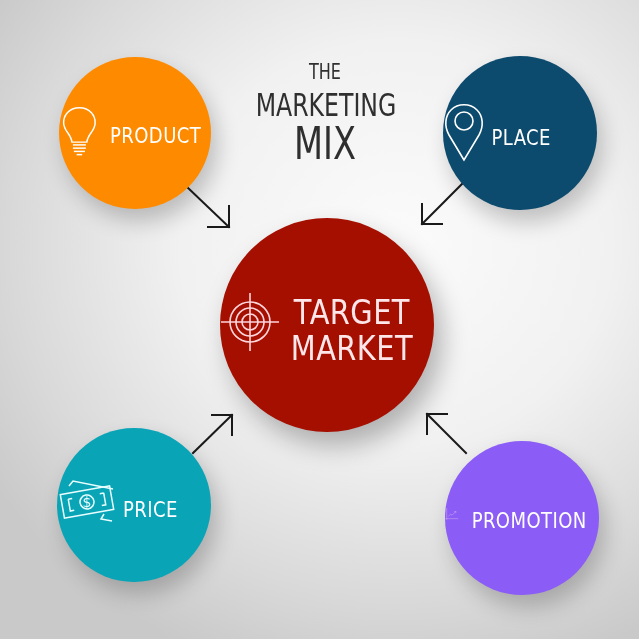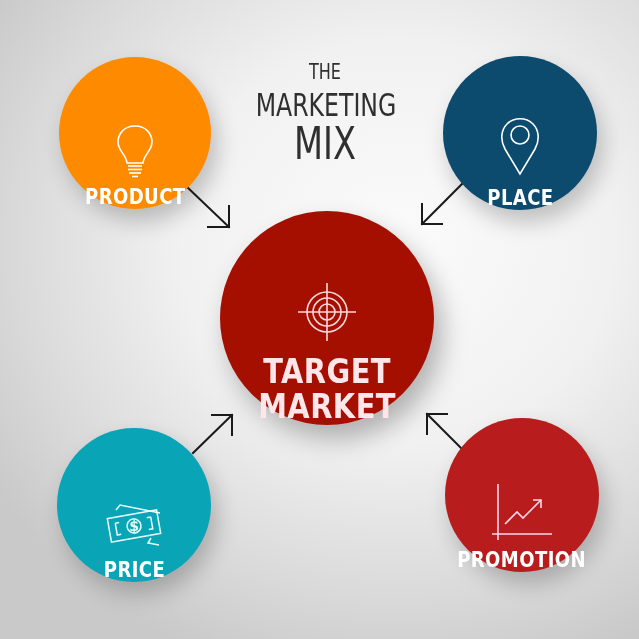--- a/index.html
+++ b/index.html
@@ -5,21 +5,21 @@
   html,body{margin:0;padding:0;}
   body{width:639px;height:639px;overflow:hidden;position:relative;
     background:radial-gradient(ellipse 75% 70% at 62% 38%, #fbfbfb 0%, #f1f1f1 45%, #d9d9d9 80%, #c9c9c9 100%);
     font-family:"DejaVu Sans", sans-serif;}
   .title{position:absolute;left:250px;width:150px;text-align:center;color:#2f2f2f;
     font-family:"DejaVu Sans", sans-serif;font-stretch:condensed;letter-spacing:0px;}
   .t1{top:60px;font-size:21px;transform:scaleX(0.85);}
   .t2{top:86px;font-size:32px;transform:scaleX(0.82);left:240px;width:172px;}
   .t3{top:118px;font-size:44px;transform:scaleX(0.85);}
   .circle{position:absolute;border-radius:50%;box-shadow:6px 12px 22px rgba(0,0,0,0.22);
-    display:flex;flex-direction:column;align-items:center;justify-content:flex-end;color:#fff;font-weight:bold;}
+    display:flex;align-items:center;justify-content:flex-start;color:#fff;}
   .label{font-family:"DejaVu Sans", sans-serif;font-size:22px;transform:scaleX(0.82);letter-spacing:0.5px;line-height:1.1;text-align:center;}
   .big .label{font-size:34px;line-height:1.05;transform:scaleX(0.85);}
   svg.icon{display:block;}
   svg.arrows{position:absolute;left:0;top:0;}
 </style>
 </head>
 <body>
 
 <div>
   <div class="title t1">THE</div>
@@ -64,21 +64,21 @@
 <div class="circle" style="left:443px;top:56px;width:154px;height:154px;background:#0c4a6e;">
   <svg class="icon" width="42" height="60" viewBox="0 0 42 60" style="margin-top:-2px;">
     <g stroke="#fff" stroke-width="1.6" fill="none">
       <path d="M21 58 L6 33 C1 24 2 14 8 8 C15 1 27 1 34 8 C40 14 41 24 36 33 Z"></path>
       <circle cx="21" cy="19" r="9"></circle>
     </g>
   </svg>
   <div class="label" style="margin-top:10px;">PLACE</div>
 </div>
 
-<div class="circle big" style="left:220px;top:211px;width:214px;height:214px;background:#a50f00;box-shadow:8px 14px 26px rgba(0,0,0,0.28);">
+<div class="circle big" style="left:220px;top:218px;width:214px;height:214px;background:#a50f00;box-shadow:8px 14px 26px rgba(0,0,0,0.28);">
   <svg class="icon" width="60" height="60" viewBox="0 0 60 60" style="margin-top:-6px;">
     <g stroke="#ffd6dc" stroke-width="1.6" fill="none">
       <circle cx="30" cy="30" r="20"></circle>
       <circle cx="30" cy="30" r="14"></circle>
       <circle cx="30" cy="30" r="8"></circle>
       <line x1="30" y1="1" x2="30" y2="59"></line>
       <line x1="1" y1="30" x2="59" y2="30"></line>
     </g>
   </svg>
   <div class="label" style="margin-top:12px;color:#ffe6ea;">
@@ -96,21 +96,21 @@
         <rect x="5" y="10" width="50" height="24"></rect>
         <path d="M12 16 L16 16 M12 16 L12 28 L16 28 M48 16 L44 16 M48 16 L48 28 L44 28"></path>
         <circle cx="30" cy="22" r="7"></circle>
       </g>
       <text x="30" y="27" text-anchor="middle" fill="#e8ffff" stroke="none" font-size="14" font-family="DejaVu Sans, sans-serif">$</text>
     </g>
   </svg>
   <div class="label" style="margin-top:10px;">PRICE</div>
 </div>
 
-<div class="circle" style="left:445px;top:418px;width:154px;height:154px;background:#b91c1c;">
+<div class="circle" style="left:445px;top:441px;width:154px;height:154px;background:#8b5cf6;">
   <svg class="icon" width="64" height="60" viewBox="0 0 64 60" style="margin-top:-8px;">
     <g stroke="#ffd6ea" stroke-width="1.6" fill="none">
       <line x1="8" y1="2" x2="8" y2="58"></line>
       <line x1="2" y1="52" x2="62" y2="52"></line>
       <polyline points="15,42 27,30 33,36 51,18"></polyline>
       <polyline points="43,18 51,18 51,26"></polyline>
     </g>
   </svg>
   <div class="label" style="margin-top:6px;">PROMOTION</div>
 </div>

